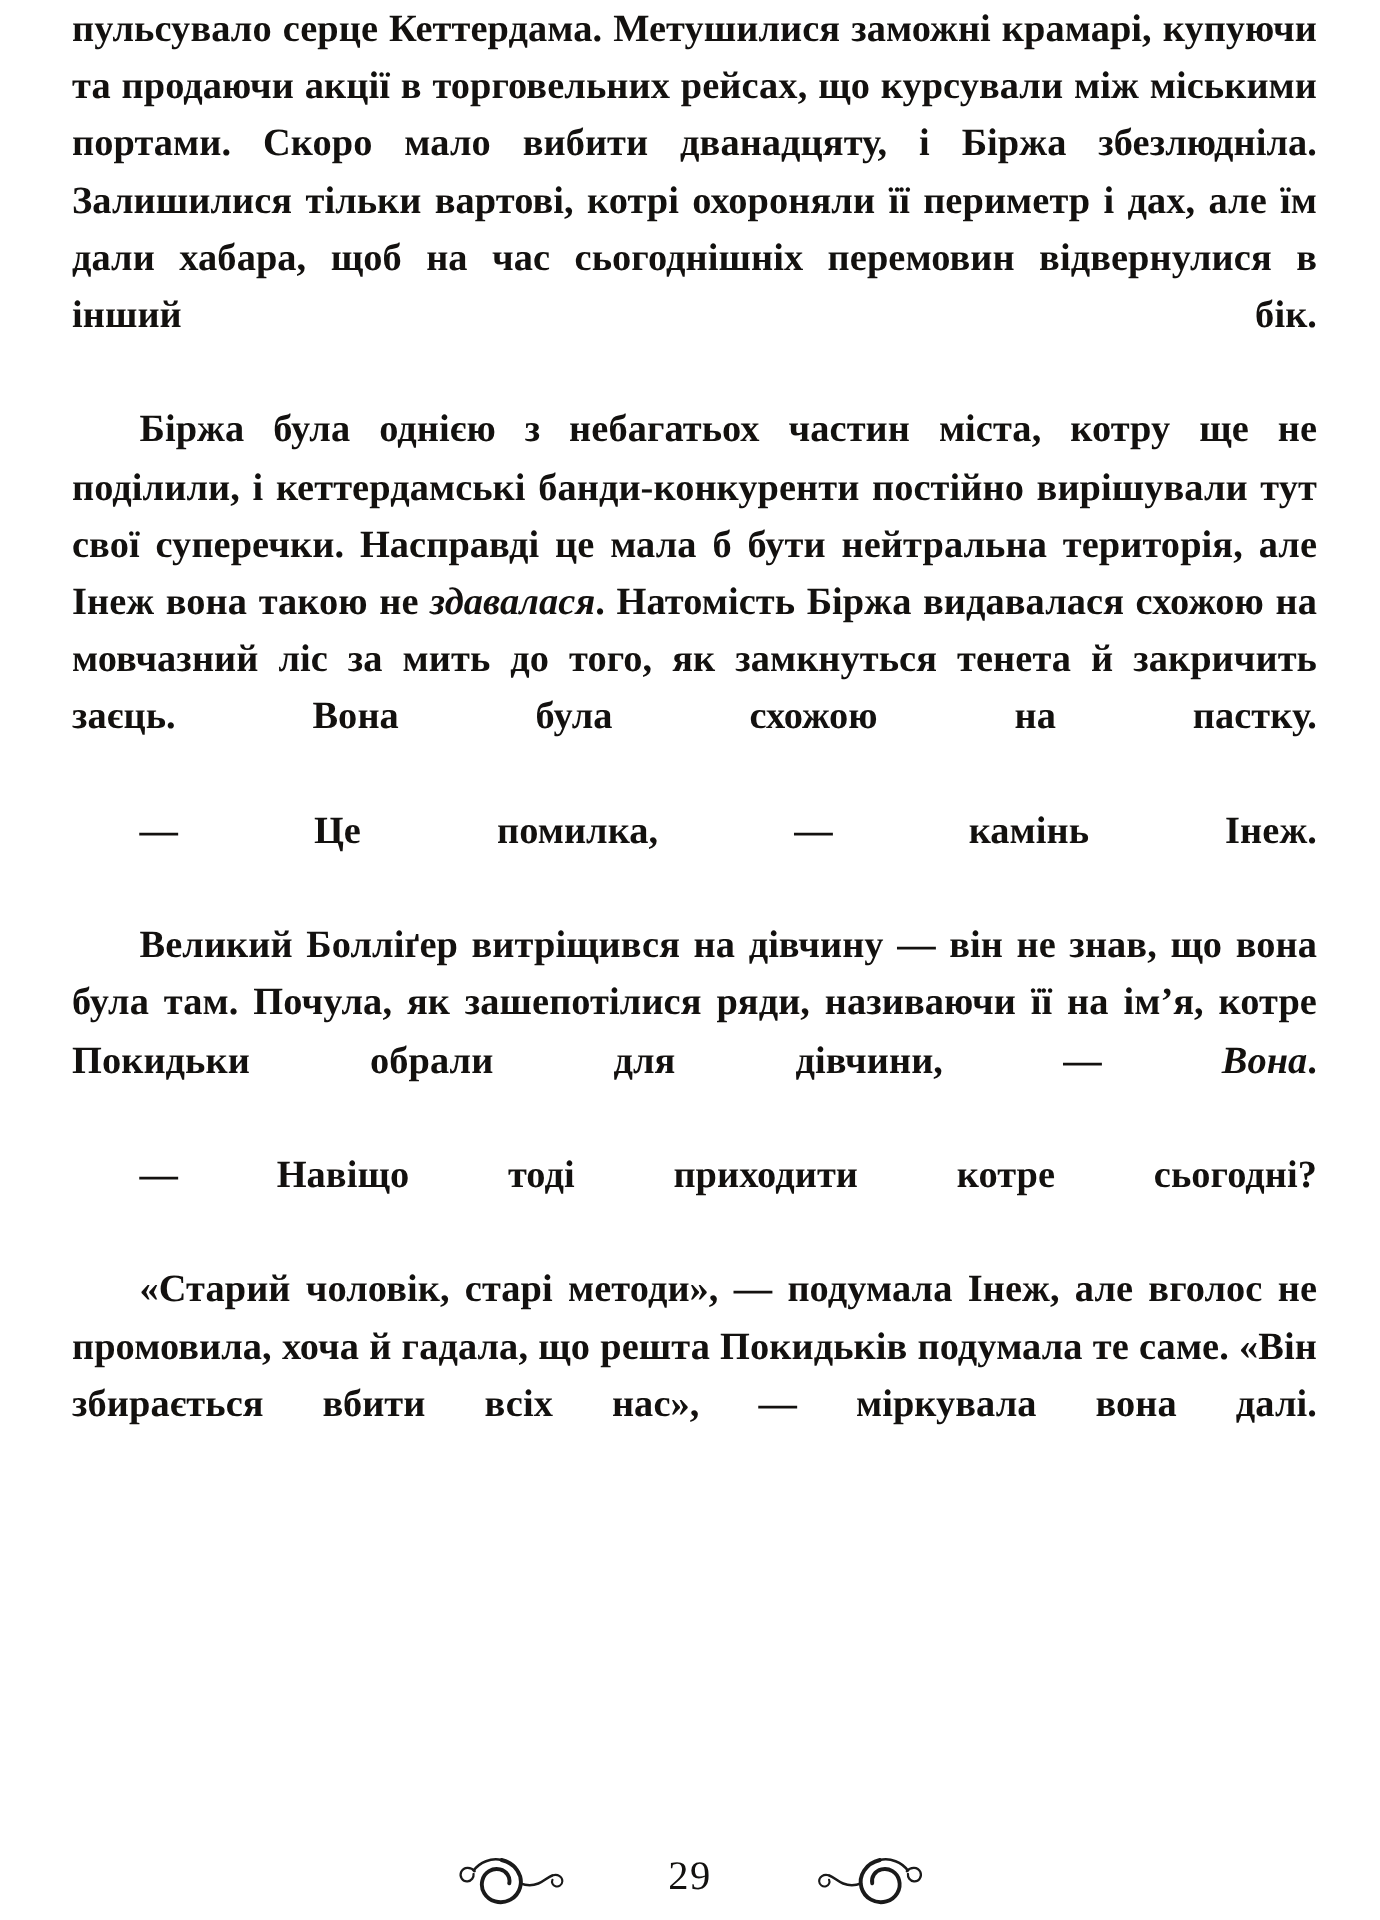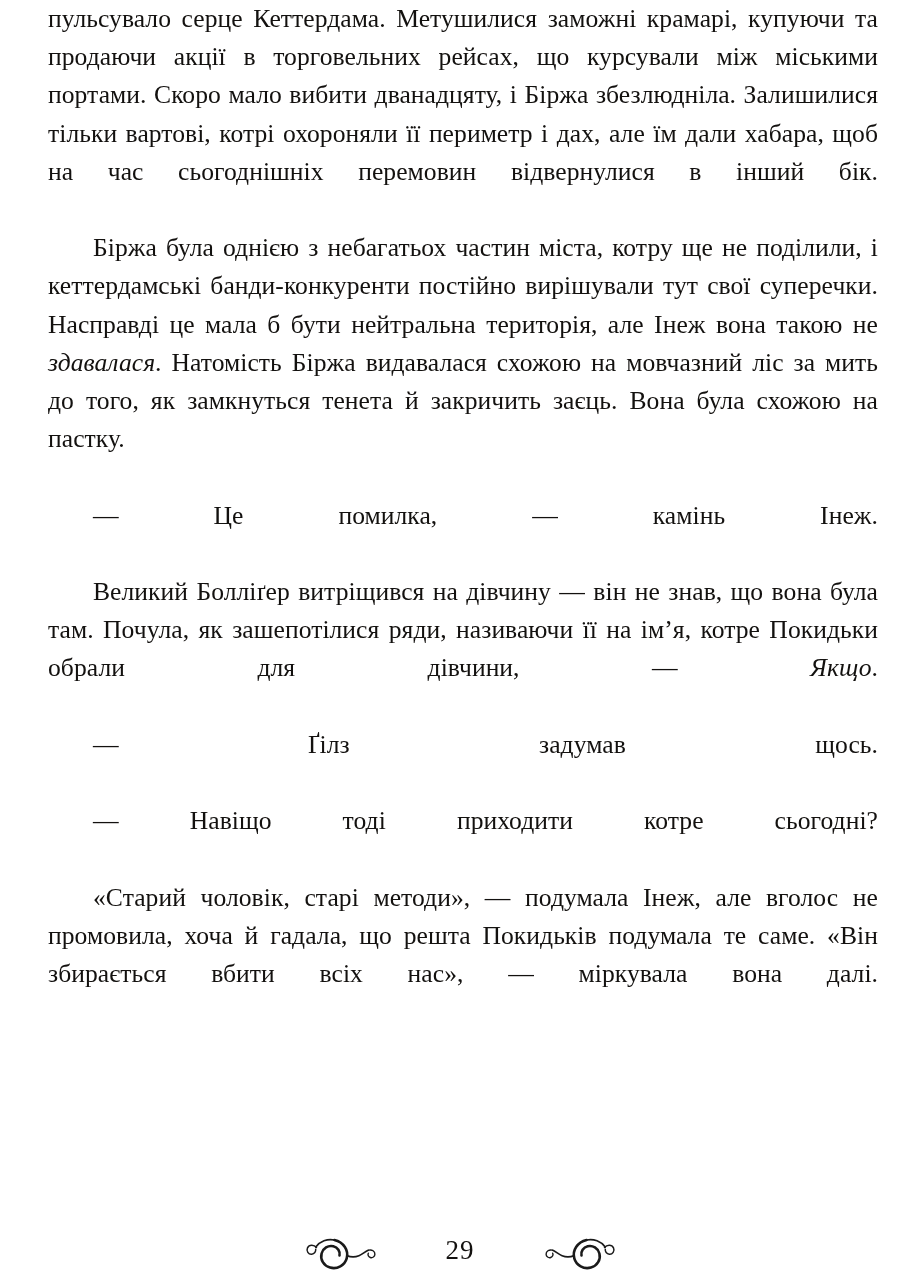--- a/index.html
+++ b/index.html
@@ -28,20 +28,21 @@
   p.para {
     margin: 0;
     font-size: 25.6px;
     line-height: 38.2px;
     text-align: justify;
     text-justify: inter-word;
     -webkit-hyphens: manual;
     hyphens: manual;
     letter-spacing: 0.05px;
     word-spacing: 0.2px;
+    font-weight: bold;
   }
 
   
   p.cont {
     text-indent: 0;
   }
 
   p.indent {
     text-indent: 45px;
   }
@@ -92,22 +93,21 @@
 </style>
 </head>
 <body>
 
 <div class="page">
 
   <div class="text-column">
       <p class="para cont"><span>пульсувало серце Кеттердама. Метушилися заможні крамарі, купуючи та продаючи акції в торговельних рейсах, що курсували між міськими портами. Скоро мало вибити дванадцяту, і Біржа збезлюдніла. Залишилися тільки вартові, котрі охороняли її периметр і дах, але їм дали хабара, щоб на час сьогоднішніх перемовин відвернулися в інший бік.</span></p>
       <p class="para indent"><span>Біржа була однією з небагатьох частин міста, котру ще не поділили, і кеттердамські банди-конкуренти постійно вирішували тут свої суперечки. Насправді це мала б бути нейтральна територія, але Інеж вона такою не </span><em>здавалася</em><span>. Натомість Біржа видавалася схожою на мовчазний ліс за мить до того, як замкнуться тенета й закричить заєць. Вона була схожою на пастку.</span></p>
       <p class="para indent"><span>— Це помилка, — камінь Інеж.</span></p>
-      <p class="para indent"><span>Великий Болліґер витріщився на дівчину — він не знав, що вона була там. Почула, як зашепотілися ряди, називаючи її на ім’я, котре Покидьки обрали для дівчини, — </span><em>Якщо</em><span>.</span></p>
-      <p class="para indent"><span>— Ґілз задумав щось.</span></p>
+      <p class="para indent"><span>Великий Болліґер витріщився на дівчину — він не знав, що вона була там. Почула, як зашепотілися ряди, називаючи її на ім’я, котре Покидьки обрали для дівчини, — </span><em>Вона</em><span>.</span></p>
       <p class="para indent"><span>— Навіщо тоді приходити котре сьогодні?</span></p>
       <p class="para indent"><span>«Старий чоловік, старі методи», — подумала Інеж, але вголос не промовила, хоча й гадала, що решта Покидьків подумала те саме. «Він збирається вбити всіх нас», — міркувала вона далі.</span></p>
     </div>
 
   <div class="folio-row">
 
     <svg class="flourish left" viewBox="0 0 112 48" aria-hidden="true">
       <g fill="none" stroke="currentColor" stroke-linecap="round" stroke-linejoin="round">
         <path d="M14.5 20.5c-2.6-3.1-7.4-3.0-9.0 0.4-1.5 3.2 1.0 6.6 4.2 6.3 2.7-0.3 4.3-2.6 4.0-5.0" stroke-width="1.5"></path>
         <path d="M13.8 20.0c4.0-5.6 11.6-8.6 18.6-7.0" stroke-width="1.7"></path>

